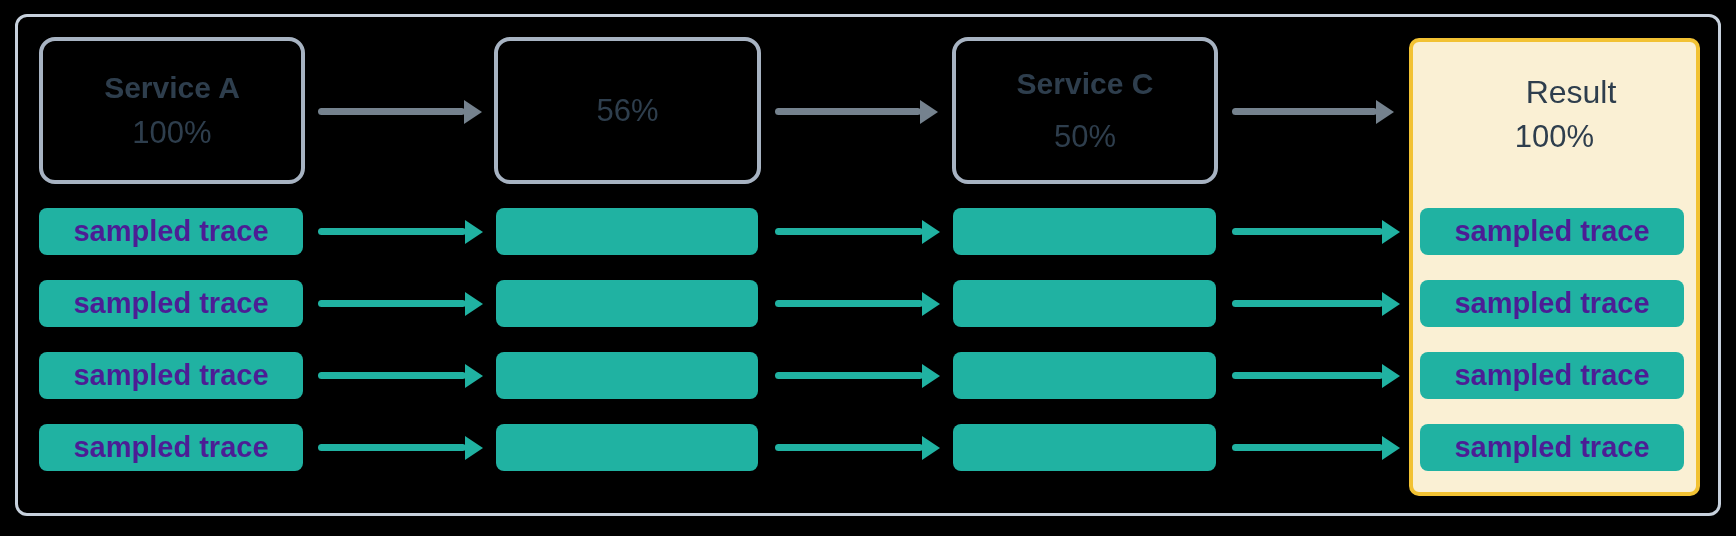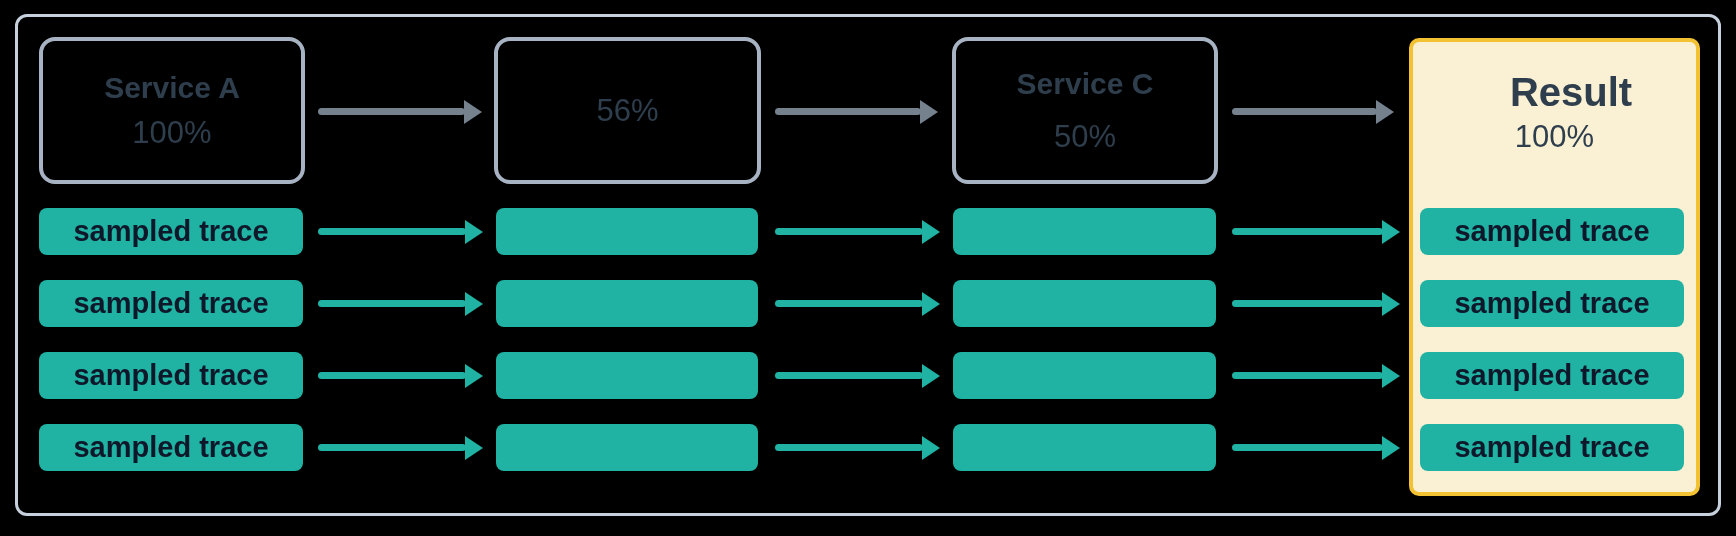--- a/index.html
+++ b/index.html
@@ -59,41 +59,41 @@
   .result-header {
     position: absolute;
     left: 0; top: 0; width: 100%; height: 145px;
     display: flex;
     flex-direction: column;
     align-items: center;
     justify-content: center;
   }
   .result-header .name {
     color: #2e3e4d;
-    font-size: 40px;
-    font-weight: bold;
+    font-size: 32px;
+    font-weight: normal;
     line-height: 44px;
     margin-left: 33px;
   }
   .result-header .rate {
     color: #2e3e4d;
     font-size: 31px;
     font-weight: normal;
     line-height: 46px;
   }
 
   .trace-bar {
     position: absolute;
     height: 47px;
     background: #20b2a2;
     border-radius: 8px;
     display: flex;
     align-items: center;
     justify-content: center;
-    color: #0f172a;
+    color: #4c1d95;
     font-size: 29px;
     font-weight: bold;
   }
   .c1 { left: 39px;   width: 264px; }
   .c2 { left: 496px;  width: 262px; }
   .c3 { left: 953px;  width: 263px; }
   .c4 { left: 1420px; width: 264px; }
   .r1 { top: 208px; }
   .r2 { top: 280px; }
   .r3 { top: 352px; }

